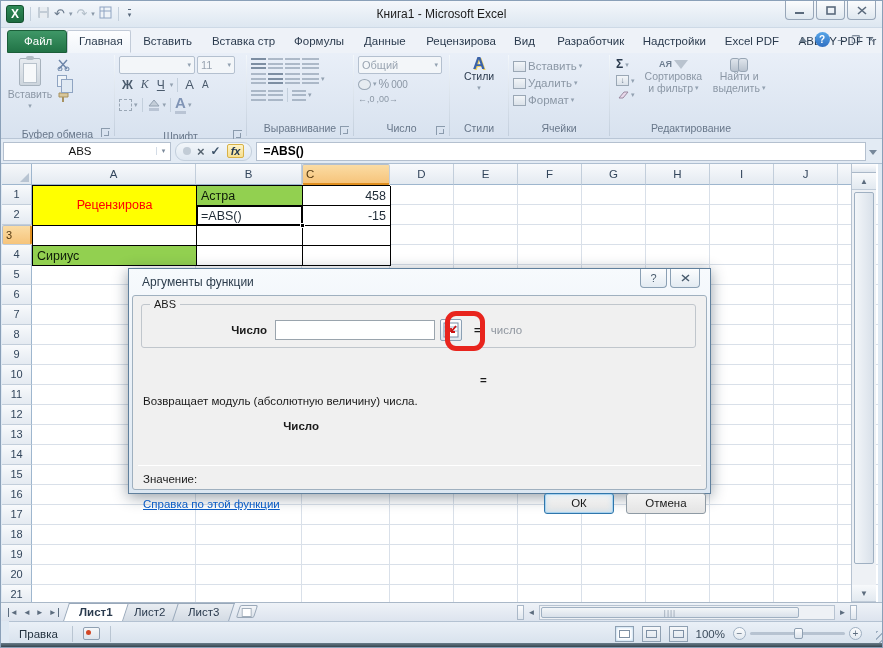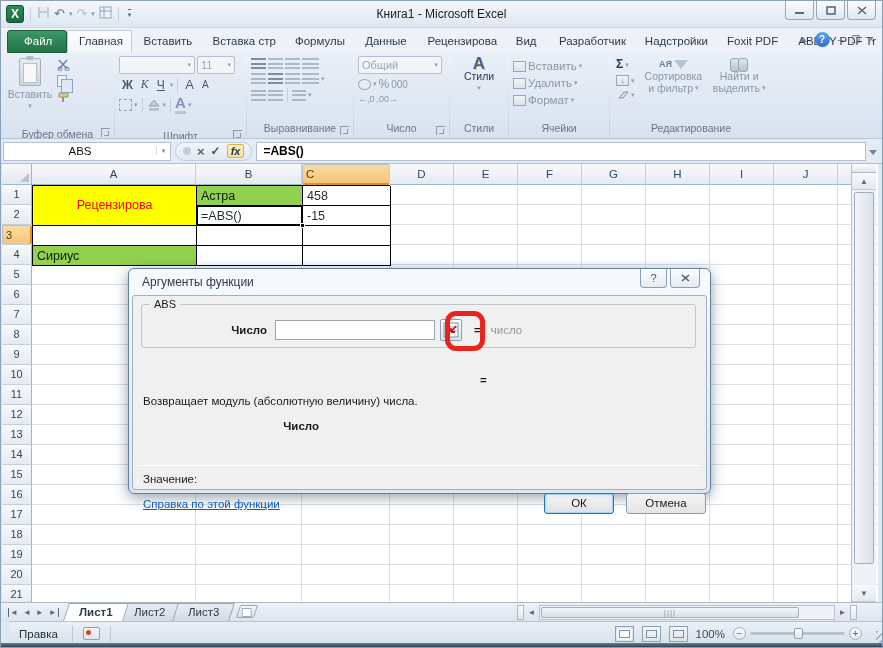--- a/index.html
+++ b/index.html
@@ -95,34 +95,34 @@
   .cells { position:absolute; left:30px; top:21px; right:0; bottom:0;
     background:repeating-linear-gradient(to bottom, transparent 0 19px, #d9e0e9 19px 20px); }
   .vline { position:absolute; top:0; bottom:0; width:1px; background:#d9e0e9; }
 
   
   .dtable { position:absolute; left:30px; top:21px; width:358px; border-left:1px solid #000; border-top:1px solid #000; display:grid;
     grid-template-columns:164px 106px 88px; grid-auto-rows:20px; font-size:12.5px; }
   .tc { border-right:1px solid #000; border-bottom:1px solid #000; background:#fff; display:flex; align-items:center; padding:0 4px; position:relative; }
   .tc.hdr { grid-row:span 2; height:40px; background:var(--header-fill); color:var(--header-text); justify-content:center; text-align:center; line-height:15px; font-weight:500; }
   .tc.co { background:var(--company-fill); color:#0d1a08; }
-  .tc.num { }
+  .tc.num { justify-content:flex-end; }
   .tc.active:after { content:""; position:absolute; inset:-1px; border:2px solid #000; pointer-events:none; }
   .handle { position:absolute; right:-3px; bottom:-3px; width:5px; height:5px; background:#000; border:1px solid #fff; z-index:2; }
 
   
   .vscroll { position:absolute; right:6px; top:163px; width:25px; height:438px; background:#eef1f5; border-left:1px solid #b7c3d1; }
   .vs-split { height:9px; background:linear-gradient(#fdfdfe,#dfe6ee); border-bottom:1px solid #aab8c8; }
   .vs-btn { height:17px; text-align:center; font-size:8px; color:#5c6c7e; line-height:17px; background:linear-gradient(#f7f9fb,#e2e9f0); border-bottom:1px solid #c0cbd8; }
   .vs-thumb { margin:2px 2px; height:372px; background:linear-gradient(90deg,#f3f6f9,#d9e1ea); border:1px solid #9fb0c2; border-radius:2px; }
   .vs-down { position:absolute; bottom:0; left:0; right:0; }
 
   
   .dialog { position:absolute; left:127px; top:267px; width:583px; height:226px; z-index:10;
-    background:linear-gradient(#f7fafd,#dce7f2); border:1px solid #60809d; border-radius:6px;
+    background:linear-gradient(#f7fafd,#dce7f2); border:1px solid #60809d; border-radius:0;
     box-shadow:0 3px 14px rgba(20,40,60,.45); }
   .dtitle { height:26px; display:flex; align-items:center; padding-left:13px; font-size:12px; color:#2c3c4c; }
   .dctrl { position:absolute; top:0px; right:10px; display:flex; }
   .dbtn { width:27px; height:19px; border:1px solid #8ba0b4; border-top:none; border-radius:0 0 4px 4px; margin-left:3px;
     background:linear-gradient(#fcfdfe,#e3ebf2); display:flex; align-items:center; justify-content:center; font-size:11px; color:#4a5c6e; }
   .dbody { position:absolute; left:3px; right:3px; top:26px; bottom:3px; background:#f0f0f0; border:1px solid #9fb0bf; border-radius:3px; font-size:11.5px; color:#1a1a1a; }
   .groupbox { position:absolute; left:8px; right:10px; top:8px; height:44px; border:1px solid #c0c6cc; border-radius:3px; }
   .grouplbl { position:absolute; left:8px; top:-7px; background:#f0f0f0; padding:0 4px; font-size:11px; }
   .argrow { position:absolute; left:0; top:14px; width:100%; display:flex; align-items:center; }
   .arglbl { width:133px; text-align:right; font-weight:bold; padding-right:8px; }
@@ -233,21 +233,21 @@
       <div class="rtab file">Файл</div>
       <div class="rtab active">Главная</div>
       <div class="rtab">Вставить</div>
       <div class="rtab">Вставка стр</div>
       <div class="rtab">Формулы</div>
       <div class="rtab">Данные</div>
       <div class="rtab">Рецензирова</div>
       <div class="rtab">Вид</div>
       <div class="rtab">Разработчик</div>
       <div class="rtab">Надстройки</div>
-      <div class="rtab">Foxit PDF</div>
+      <div class="rtab">Excel PDF</div>
       <div class="rtab">ABBYY PDF Tr</div>
     </div>
   <div class="tabrow-right">
     <span class="chev-up"></span>
     <span class="help-circ">?</span>
     <span class="mini-glyph">–</span>
     <span class="mini-glyph">❐</span>
     <span class="mini-glyph">×</span>
   </div>
 

